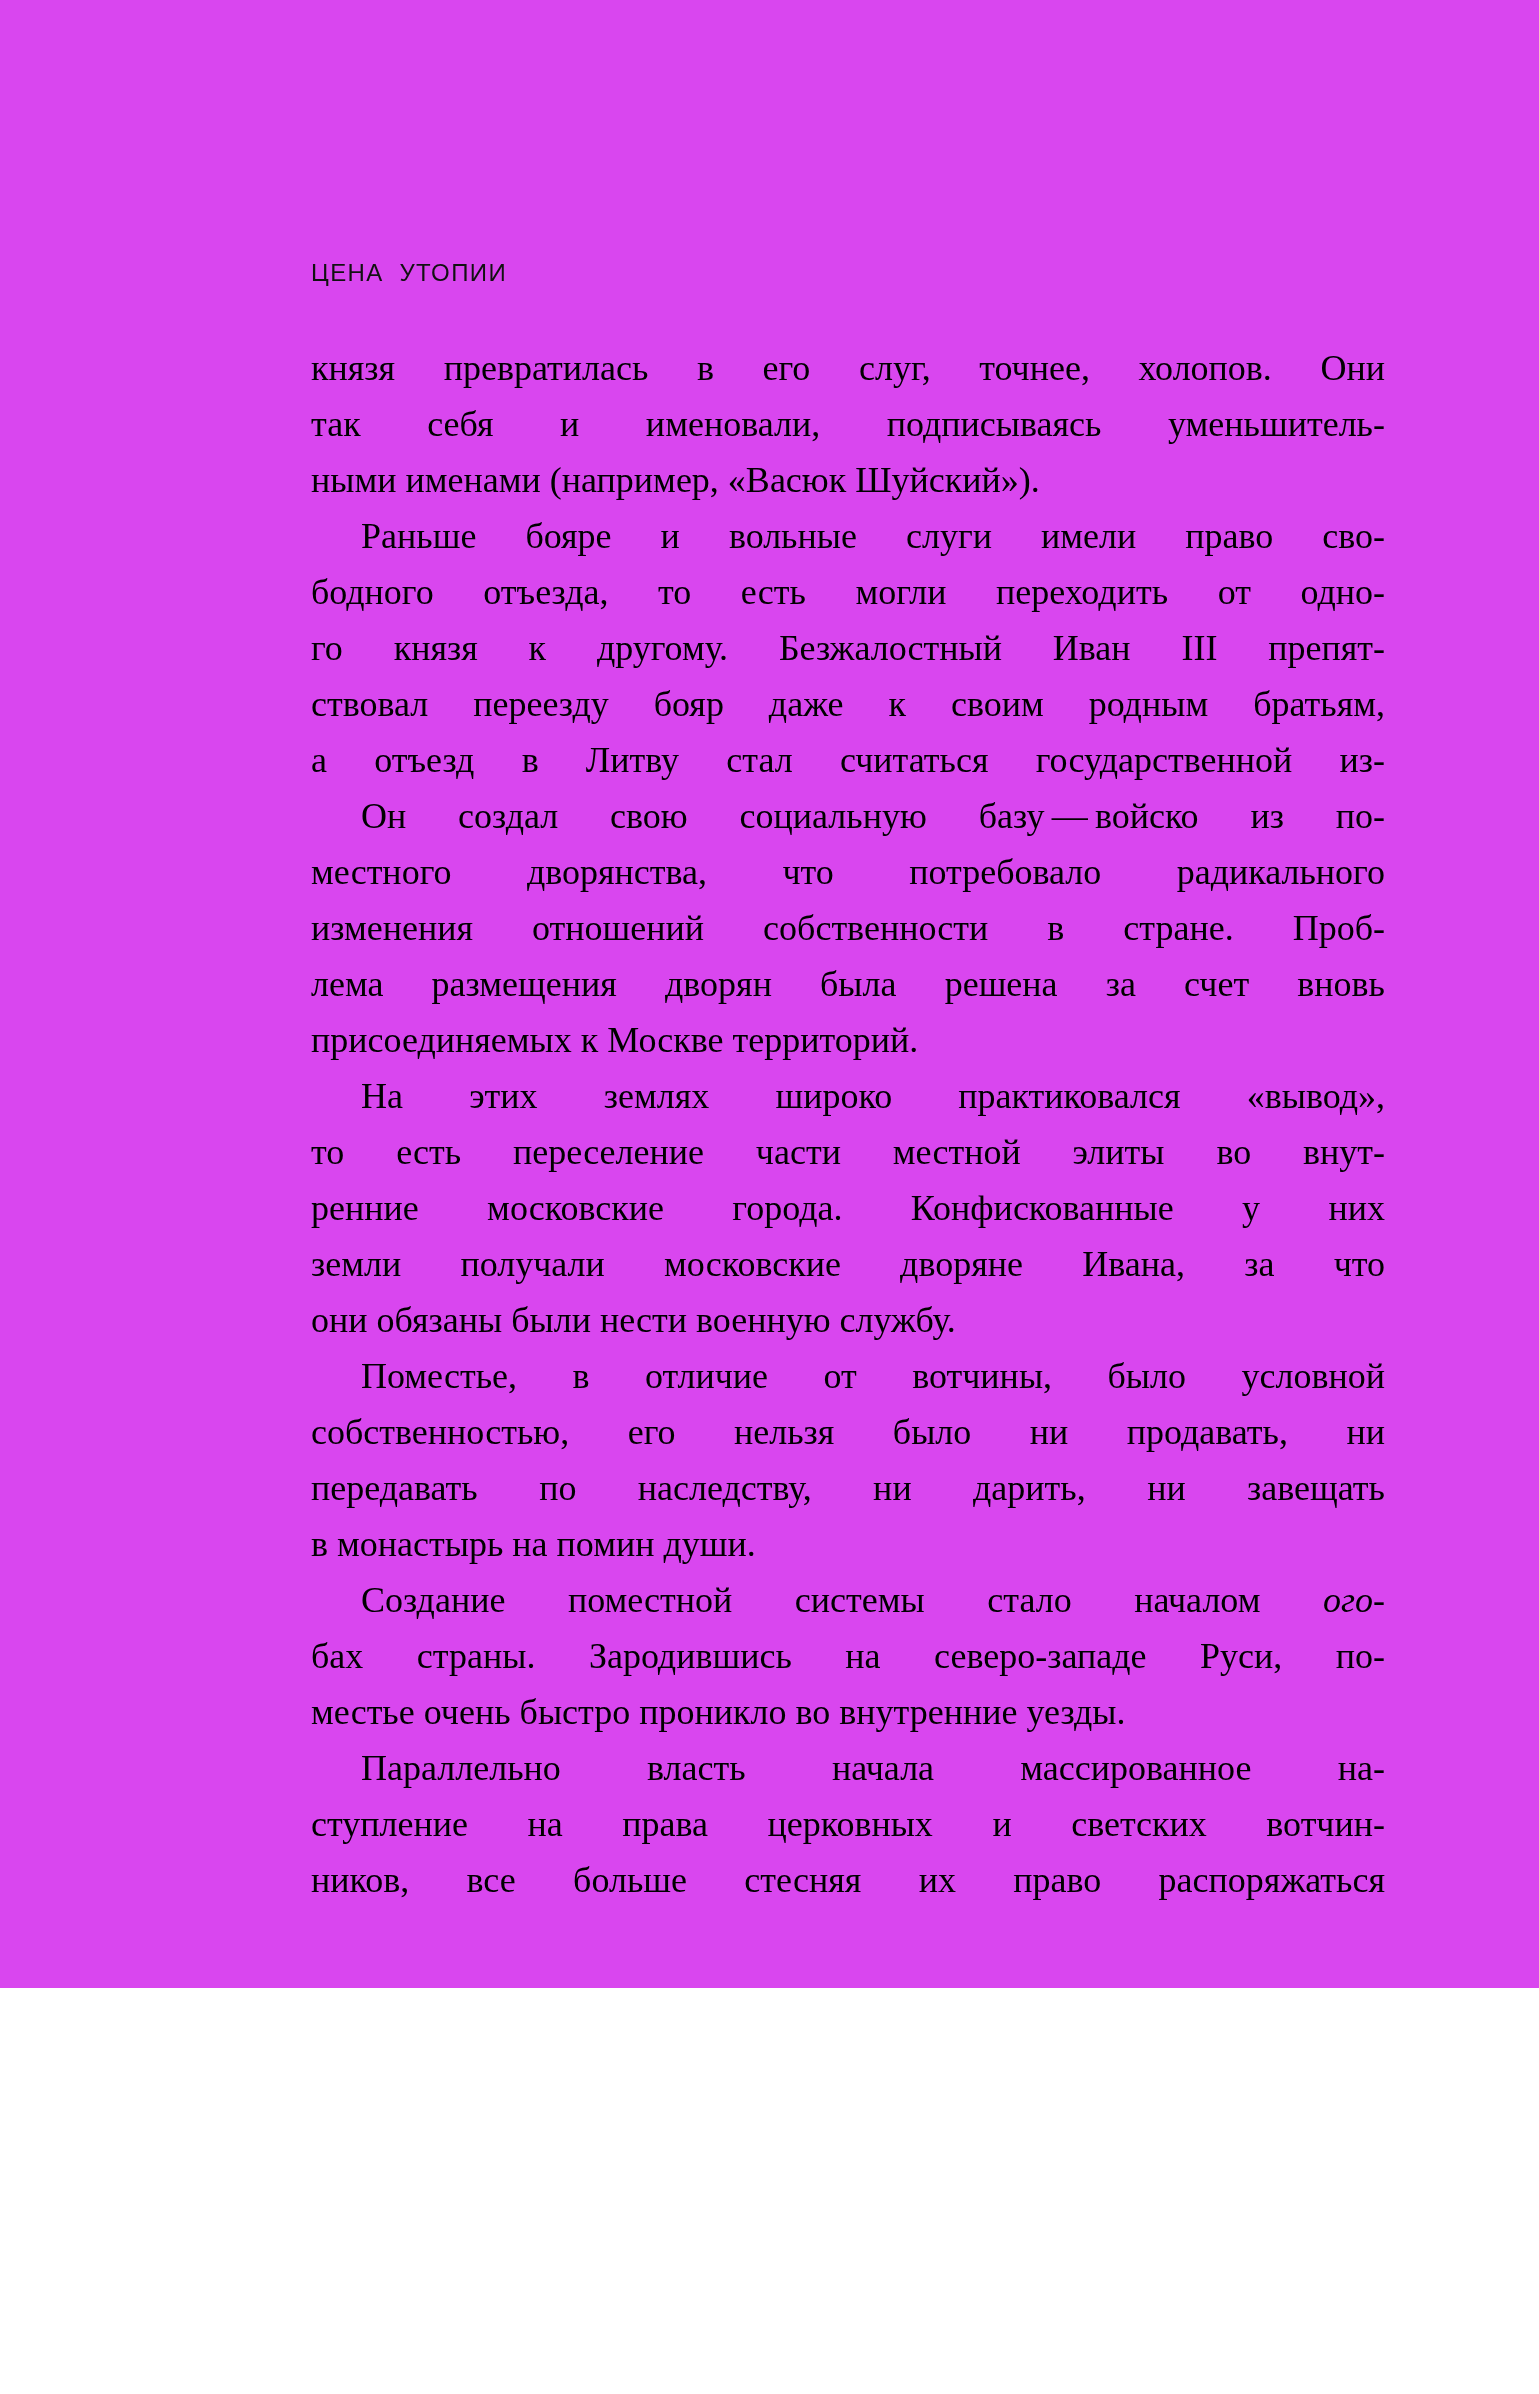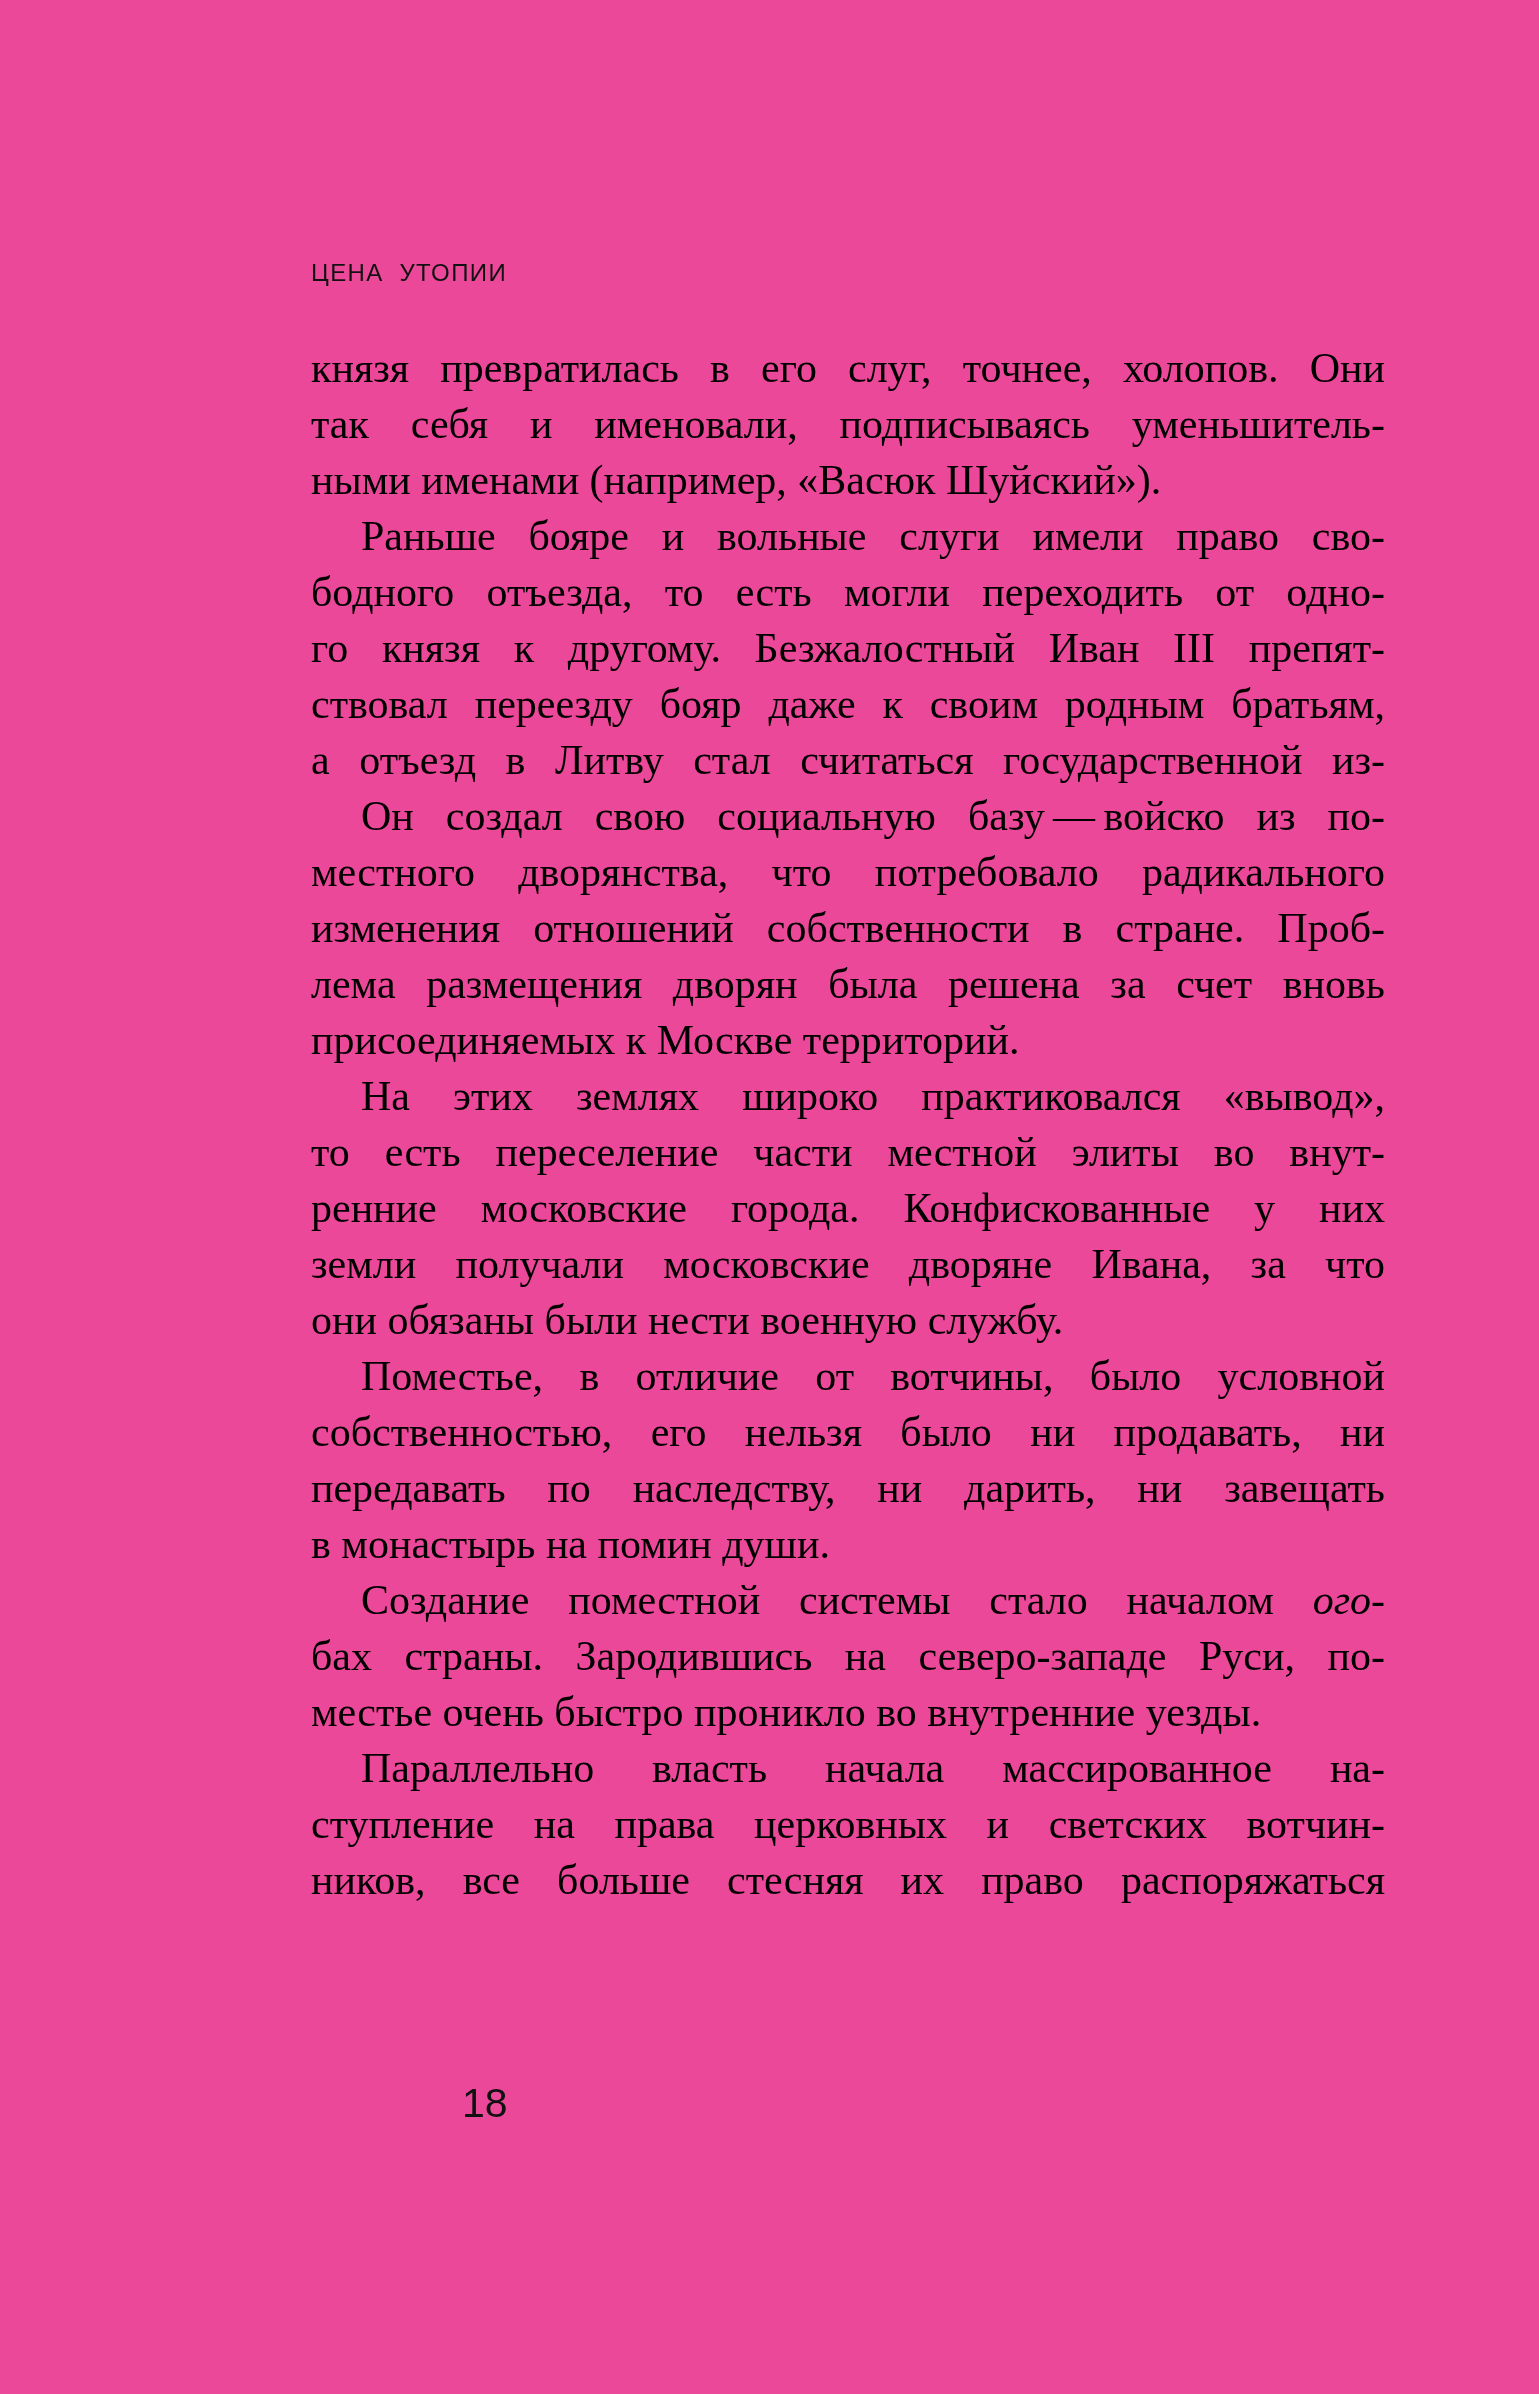--- a/index.html
+++ b/index.html
@@ -3,43 +3,43 @@
 <meta charset="utf-8">
 <style>
   html, body {
     margin: 0;
     padding: 0;
     background: #ffffff;
   }
   .page {
     position: relative;
     width: 1539px;
-    height: 2394px;
-    background: #ec4899;
+    height: 1988px;
+    background: #d946ef;
     overflow: hidden;
   }
   .running-header {
     position: absolute;
     left: 311px;
     top: 259px;
     font-family: "Liberation Sans", "DejaVu Sans", sans-serif;
     font-size: 24px;
     font-weight: 400;
     letter-spacing: 1.4px;
     word-spacing: 7.7px;
     color: #111111;
     white-space: nowrap;
   }
   .text-block {
     position: absolute;
     left: 311px;
     top: 340px;
     width: 1074px;
     font-family: "Liberation Serif", "DejaVu Serif", serif;
-    font-size: 42px;
+    font-size: 36px;
     line-height: 56px;
     color: #000000;
   }
   .line {
     text-align: justify;
     text-align-last: justify;
     white-space: normal;
   }
   .line.last {
     text-align: center;

